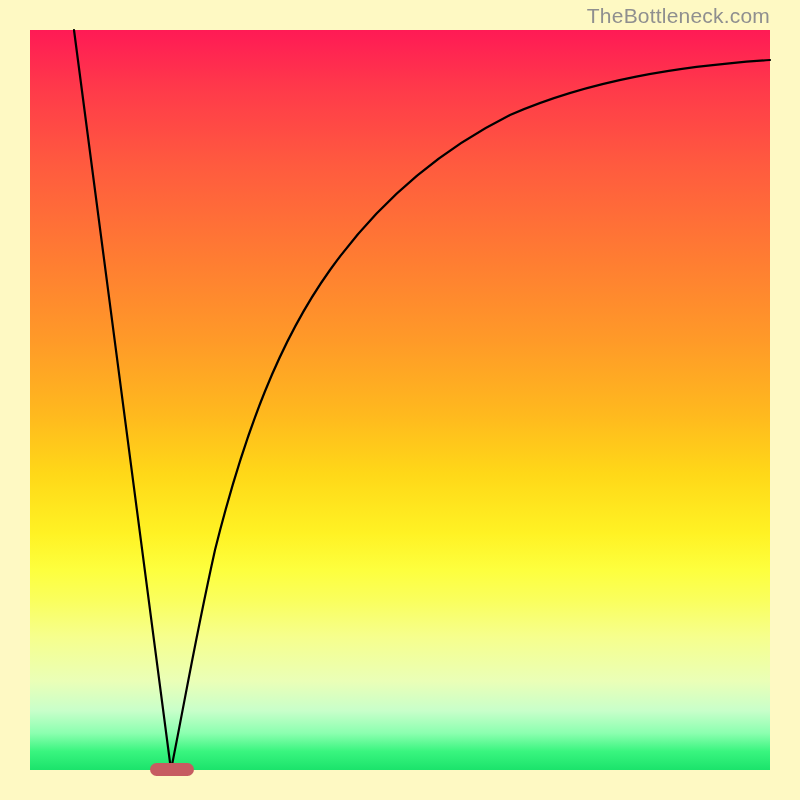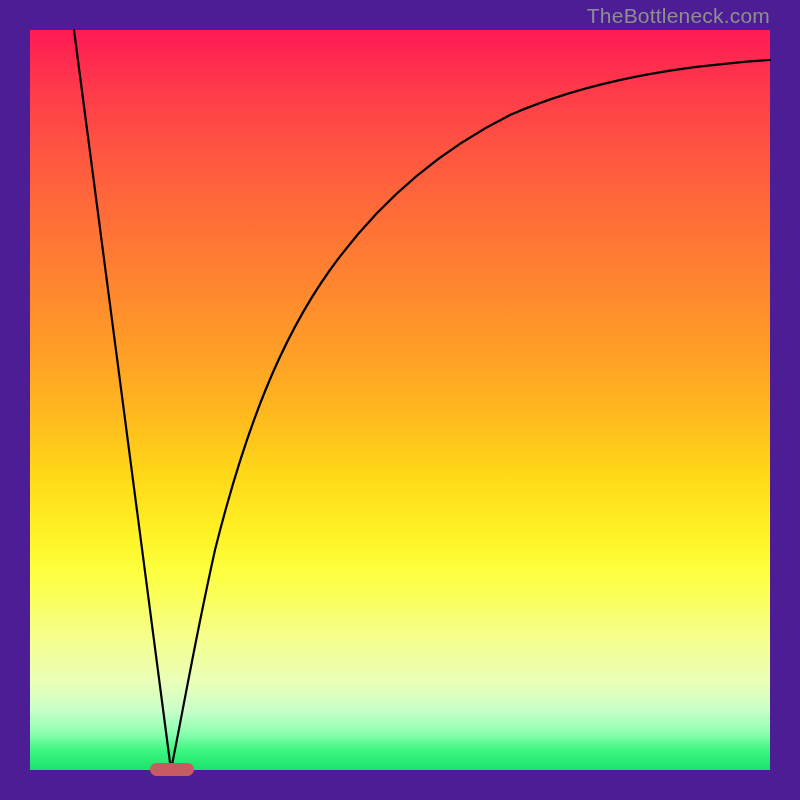--- a/index.html
+++ b/index.html
@@ -7,21 +7,21 @@
     padding: 0;
     width: 800px;
     height: 800px;
     background: #000;
     overflow: hidden;
   }
   .frame {
     position: relative;
     width: 800px;
     height: 800px;
-    background: #4c1d95;
+    background: #fef9c3;
   }
   .plot-area {
     position: absolute;
     left: 30px;
     top: 30px;
     width: 740px;
     height: 740px;
     background: linear-gradient(to bottom,
       #ff1a55 0%,
       #ff3a4a 8%,

